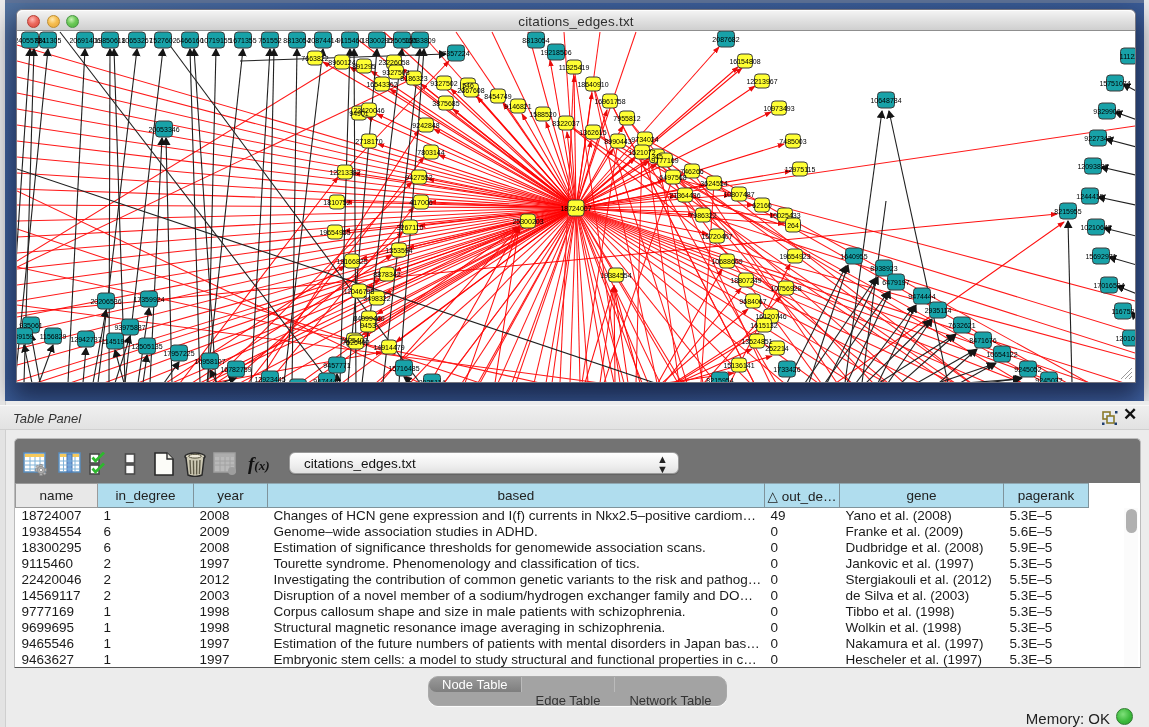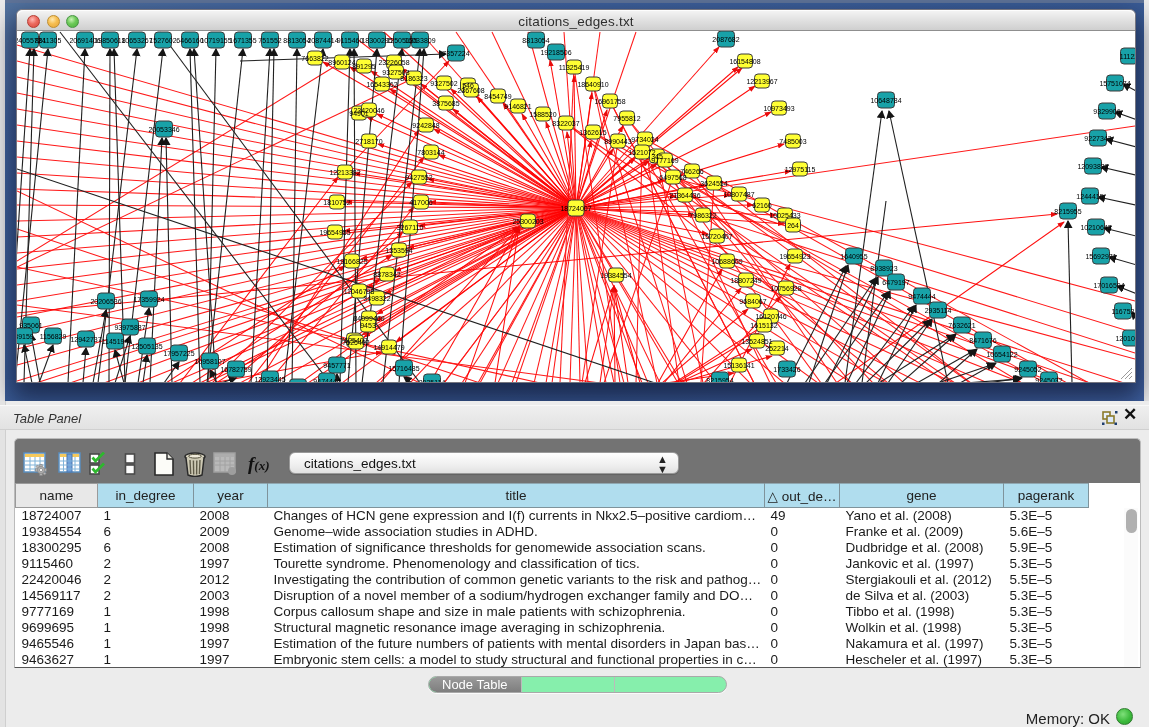--- a/index.html
+++ b/index.html
@@ -27,21 +27,21 @@
 table{position:absolute;left:0;top:0px;border-collapse:collapse;table-layout:fixed;width:1073px;font-size:13.5px;color:#1a1a1a}
 th{height:24px;background:#b0ddee;border:1px solid #7f939b;border-top:1px solid #90a7b0;font-weight:normal;font-size:13.5px;color:#222;overflow:hidden;white-space:nowrap}
 th.first{background:#e8e8e8;border-color:#9a9a9a}
 td{height:16px;padding:0 2px 0 6px;overflow:hidden;white-space:nowrap}
 .c4,.c6{text-overflow:ellipsis}
 tbody td{border:none}
 .c1{width:82px}.c2{width:96px}.c3{width:74px}.c4{width:497px}.c5{width:75px}.c6{width:164px}.c7{width:85px}
 #tblwrap{position:absolute;left:0;top:44px;width:1125px;height:185px;overflow:hidden;background:#fff;border-bottom:1px solid #555}
 #vsb{position:absolute;left:1109px;top:25px;width:14px;height:160px;background:#fbfbfb}
 #vsbthumb{position:absolute;left:2px;top:1px;width:11px;height:24px;border-radius:6px;background:#b0b0b0}
-#tabs{position:absolute;left:428px;top:275px;height:17px;border:1px solid #a9a9a9;border-radius:10px;background:#86efac;box-shadow:0 1px 0 rgba(255,255,255,.8);overflow:hidden}
+#tabs{position:absolute;left:428px;top:275px;height:30px;border:1px solid #a9a9a9;border-radius:10px;background:#a3a3a3;box-shadow:0 1px 0 rgba(255,255,255,.8);overflow:hidden}
 .tab{float:left;height:15px;line-height:15px;font-size:13px;color:#333;padding:16px 14px}
 #tab1{background:linear-gradient(#9a9a9a,#7e7e7e);color:#fff;border-radius:9px 0 0 9px;padding:0 13px}
 .tsep{float:left;width:1px;height:15px;background:#bbb}
 #mem{position:absolute;right:39px;top:309px;font-size:15px;color:#222}
 #memdot{position:absolute;right:16px;top:307px;width:17px;height:17px;border-radius:50%;background:radial-gradient(circle at 40% 35%,#7fe07a,#3cba3c 55%,#2f9e30);border:1px solid #2c7b2c}
 </style></head>
 <body>
 <div id="desk"></div>
 <div id="win">
   <div id="tbar">
@@ -750,21 +750,21 @@
             <col class="c4">
             <col class="c5">
             <col class="c6">
             <col class="c7">
           </colgroup>
       <thead>
             <tr>
               <th class="first">name</th>
               <th>in_degree</th>
               <th>year</th>
-              <th>title</th>
+              <th>based</th>
               <th>△ out_de…</th>
               <th>gene</th>
               <th>pagerank</th>
             </tr>
           </thead>
       <tbody>
 <tr>
               <td class="c1">18724007</td>
               <td class="c2">1</td>
               <td class="c3">2008</td>

